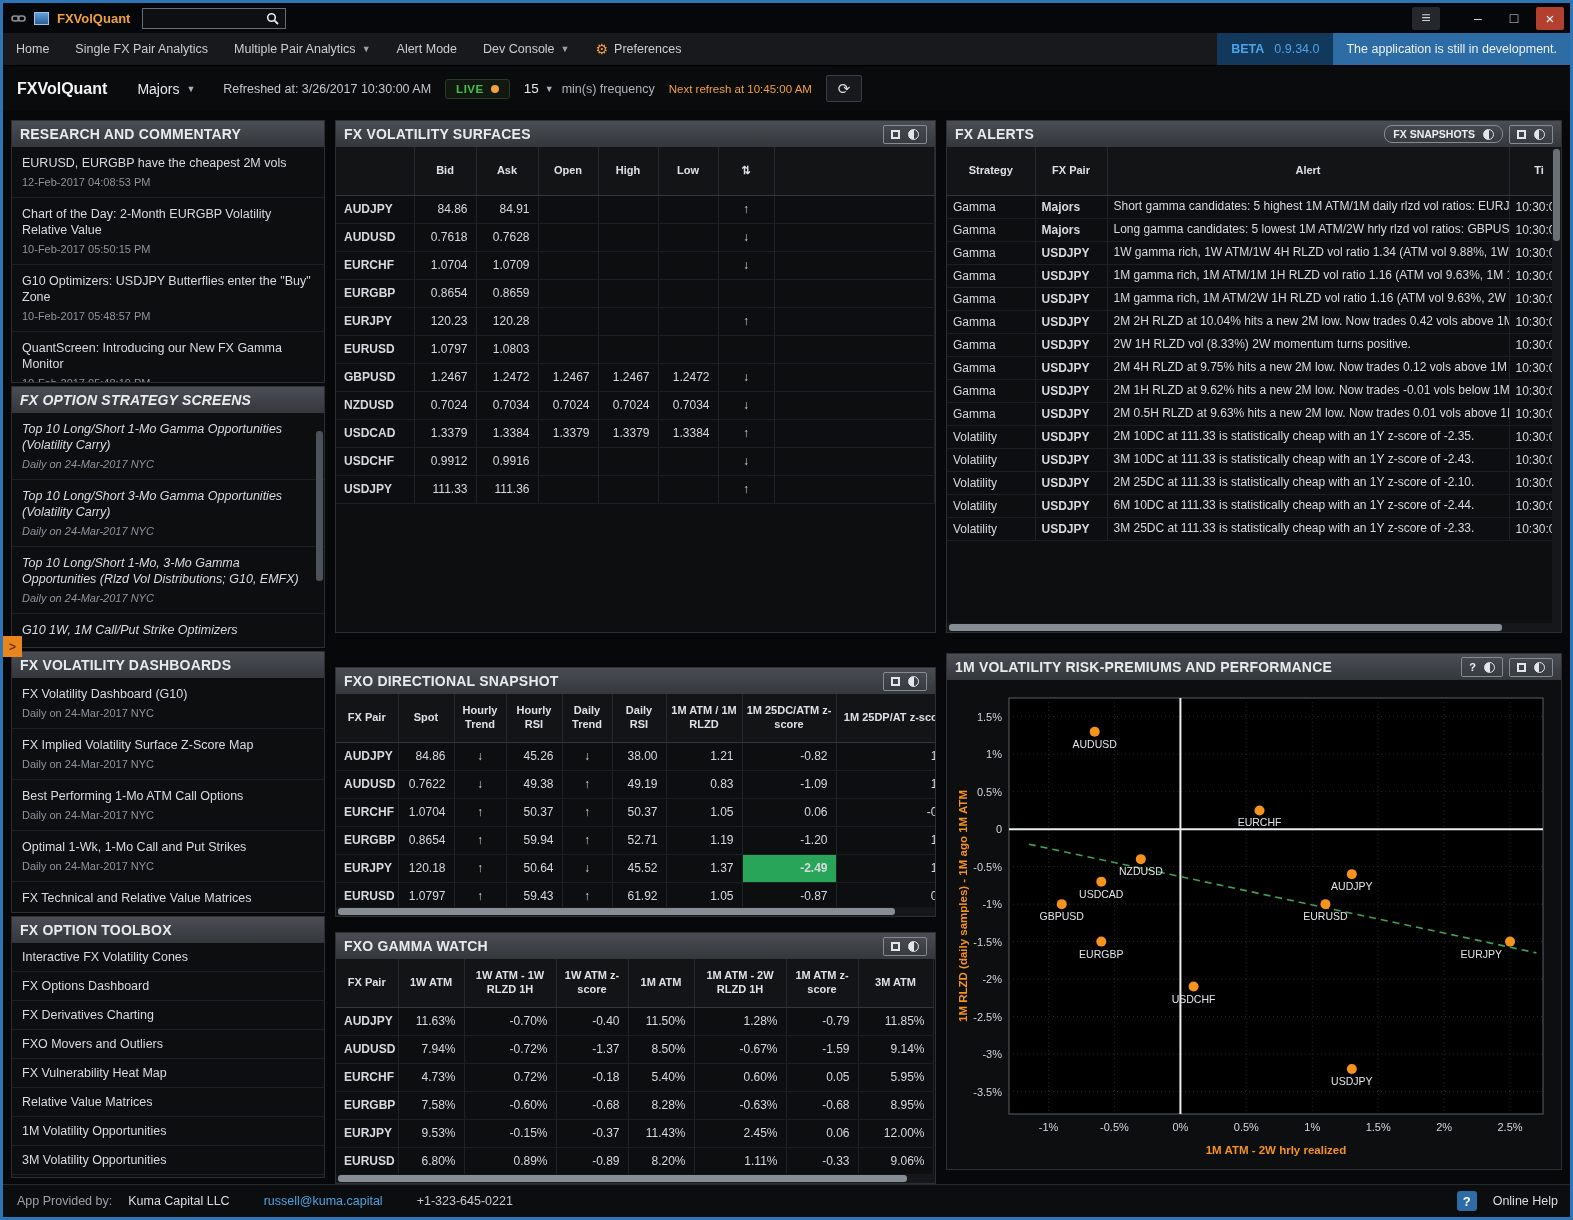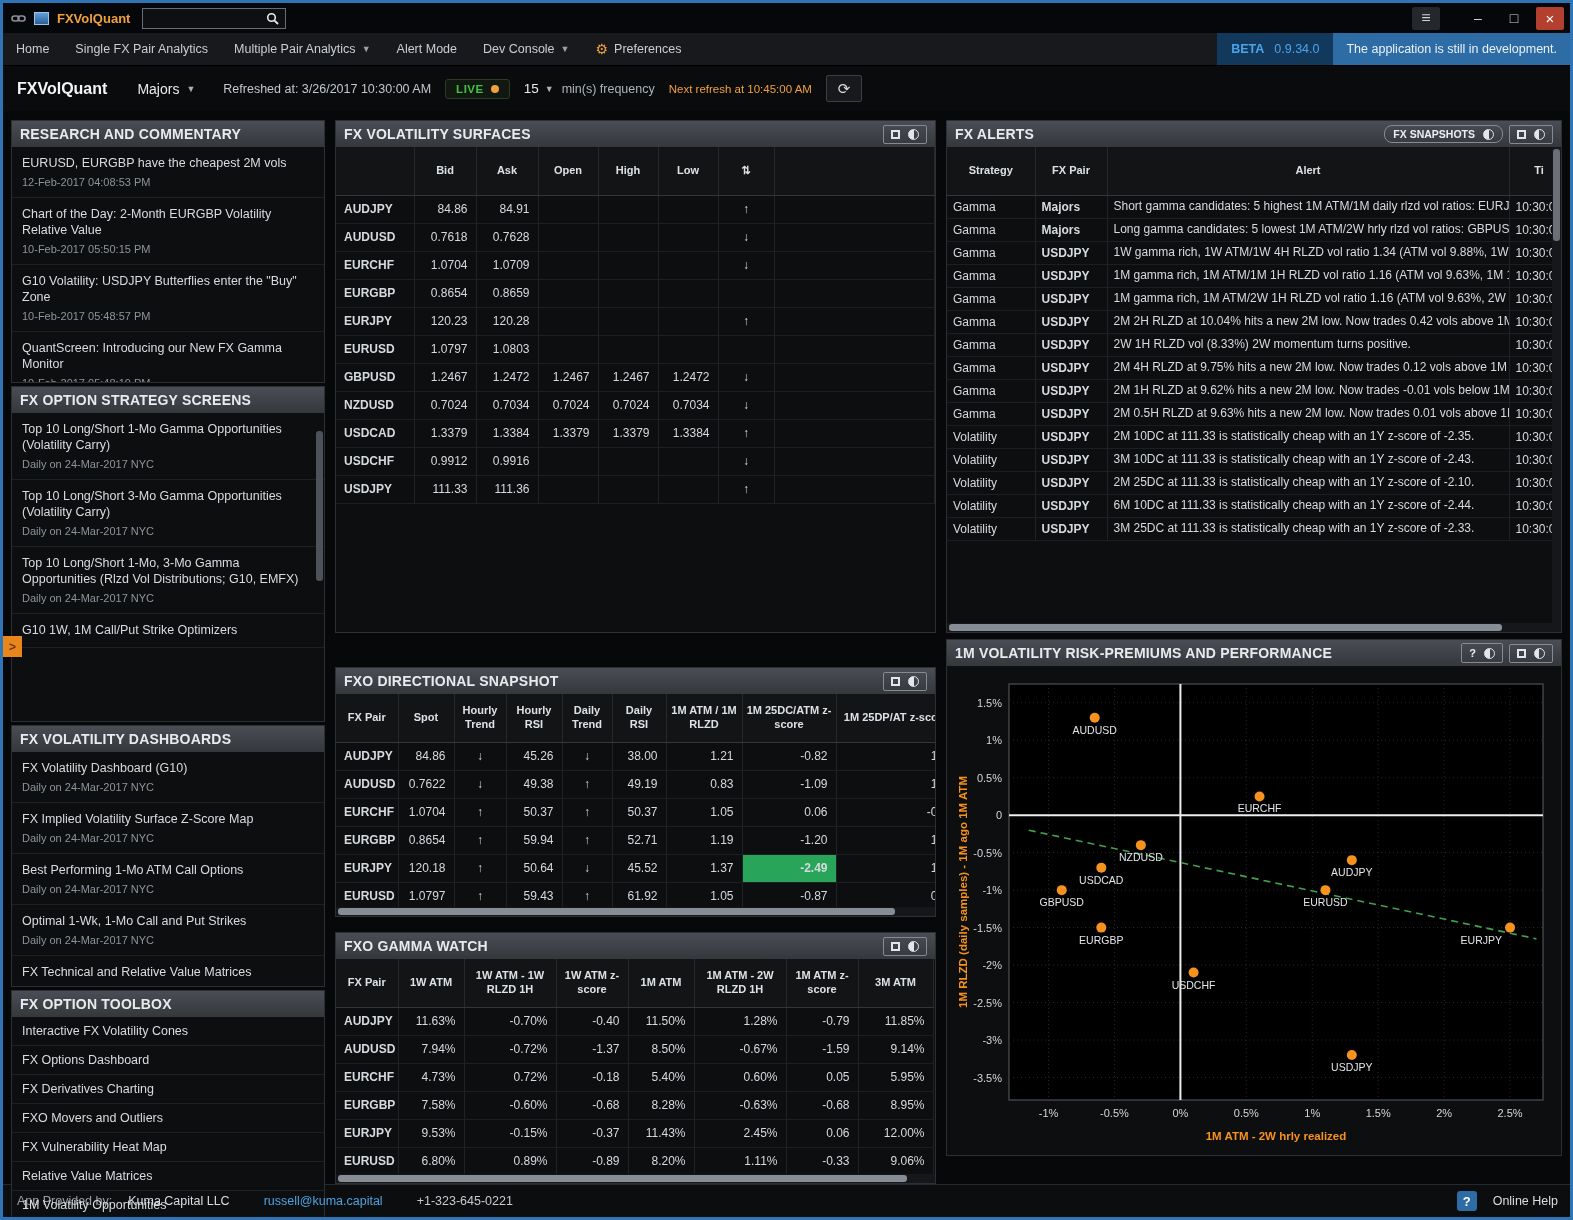--- a/index.html
+++ b/index.html
@@ -43,21 +43,21 @@
   .tb2-freq { color:#e8eaed; font-size:13.5px; display:flex; gap:6px; align-items:center; cursor:pointer; }
   .tb2-freq-label { color:#aeb4ba; font-size:12.5px; margin-left:-6px; }
   .tb2-next { color:#f0a13c; font-size:11.5px; }
   .refresh-btn { width:36px; height:27px; background:#17191d; border:1px solid #3a3f45; color:#d8dce0; font-size:15px; border-radius:2px; cursor:pointer; }
 
   
   .content { display:flex; gap:10px; padding:9px 8px 0; height:1073px; align-items:flex-start; }
   .col { display:flex; flex-direction:column; }
   .col-left { width:314px; gap:3px; }
   .col-center { width:601px; gap:15px; }
-  .col-right { width:616px; gap:6px; }
+  .col-right { width:616px; gap:20px; }
   .panel { background:#0d0e10; border:1px solid #2c2f34; display:flex; flex-direction:column; overflow:hidden; width:100%; }
   .panel-header { height:26px; flex:0 0 26px; background:linear-gradient(#4a4e54,#34373c); display:flex; align-items:center; padding:0 8px; }
   .ph-title { color:#e8ebee; font-size:14px; font-weight:bold; letter-spacing:.2px; white-space:nowrap; }
   .ph-tools { margin-left:auto; display:flex; gap:6px; align-items:center; }
   .ph-group { display:flex; gap:8px; align-items:center; border:1px solid #868b92; border-radius:2px; padding:3px 7px; }
   .ph-btn { display:flex; gap:8px; align-items:center; border:1px solid #868b92; border-radius:8px; padding:2px 8px; color:#eceff2; font-size:10.5px; font-weight:bold; cursor:pointer; white-space:nowrap; }
   .ph-ic { display:inline-block; cursor:pointer; }
   .ph-ic.sq { width:9px; height:9px; border:2px solid #e2e5e9; }
   .ph-ic.ci { width:11px; height:11px; border:1px solid #e2e5e9; border-radius:50%; background:linear-gradient(90deg,#e2e5e9 50%,transparent 50%); }
   .ph-help { color:#eceff2; font-size:11px; font-weight:bold; }
@@ -208,30 +208,30 @@
         <div class="panel-body" id="research-list">
             <div class="list-item">
               <div class="li-title">EURUSD, EURGBP have the cheapest 2M vols</div>
               <div class="li-date">12-Feb-2017 04:08:53 PM</div>
             </div>
             <div class="list-item">
               <div class="li-title">Chart of the Day: 2-Month EURGBP Volatility Relative Value</div>
               <div class="li-date">10-Feb-2017 05:50:15 PM</div>
             </div>
             <div class="list-item">
-              <div class="li-title">G10 Volatility: USDJPY Butterflies enter the "Buy" Zone</div>
+              <div class="li-title">G10 Optimizers: USDJPY Butterflies enter the "Buy" Zone</div>
               <div class="li-date">10-Feb-2017 05:48:57 PM</div>
             </div>
             <div class="list-item">
               <div class="li-title">QuantScreen: Introducing our New FX Gamma Monitor</div>
               <div class="li-date">10-Feb-2017 05:48:19 PM</div>
             </div>
           </div>
       </section>
-      <section class="panel" style="height:336px;">
+      <section class="panel" style="height:262px;font-style:italic;">
         <header class="panel-header">
           <span class="ph-title">FX OPTION STRATEGY SCREENS</span>
         </header>
         <div class="panel-body">
           <div id="strategy-list">
               <div class="list-item">
                 <div class="li-title">Top 10 Long/Short 1-Mo Gamma Opportunities (Volatility Carry)</div>
                 <div class="li-date">Daily on 24-Mar-2017 NYC</div>
               </div>
               <div class="list-item">

